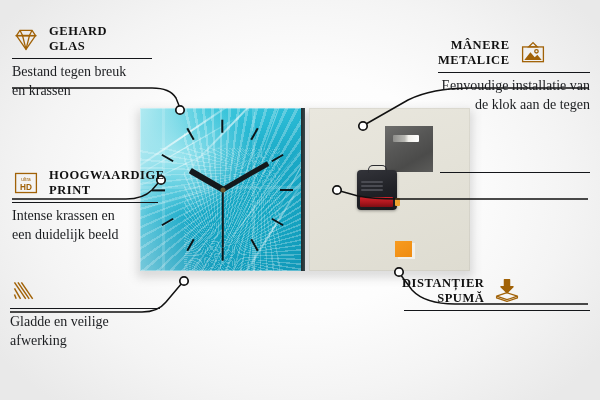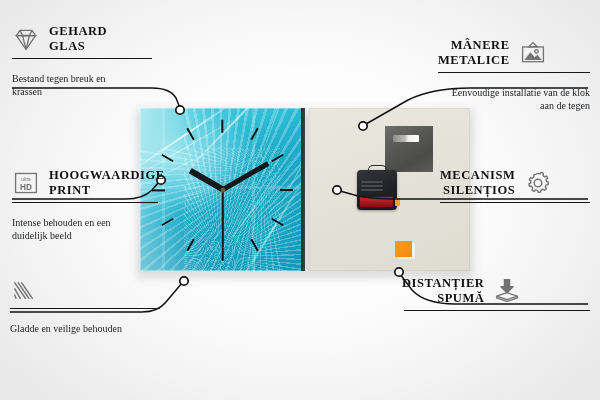--- a/index.html
+++ b/index.html
@@ -88,22 +88,22 @@
   }
 
   
   .callout{position:absolute;}
   .co-head{display:flex;align-items:center;gap:9px;}
   .co-title{
     font-size:12.5px;letter-spacing:.55px;color:#111;line-height:1.18;
     font-weight:700;text-transform:uppercase;
   }
   .co-rule{height:1.4px;background:#14161a;margin-top:4px;}
-  .co-desc{font-size:10px;color:#1b1d20;line-height:1.34;margin-top:13px;}
-  .ico{width:28px;height:26px;flex:0 0 28px;color:#737373;}
+  .co-desc{font-size:14px;color:#1b1d20;line-height:1.34;margin-top:4px;}
+  .ico{width:28px;height:26px;flex:0 0 28px;color:#a16207;}
   .ico svg{display:block;width:100%;height:100%;}
 
   .left .co-head{justify-content:flex-start;}
   .left .co-desc{text-align:left;}
   .right .co-head{}
   .right .co-title{text-align:right;}
   .right .co-desc{text-align:right;}
 
   .c1{left:12px;top:24px;width:150px;}
   .c2{left:12px;top:168px;width:152px;}
@@ -219,39 +219,39 @@
       <span class="ico">
         <svg viewBox="0 0 32 30">
           <rect x="4" y="4" width="24" height="22" fill="none" stroke="currentColor" stroke-width="1.5"></rect>
           <text x="16" y="13" text-anchor="middle" font-family="Liberation Sans, sans-serif" font-size="5.5" fill="currentColor">ultra</text>
           <text x="16" y="23" text-anchor="middle" font-family="Liberation Sans, sans-serif" font-size="9.5" font-weight="bold" fill="currentColor">HD</text>
         </svg>
       </span>
       <span class="co-title"><span>HOOGWAARDIGE</span><br><span>PRINT</span></span>
     </div>
     <div class="co-rule" style="width:146px"></div>
-    <div class="co-desc" style="width:125px">Intense behouden en een duidelijk beeld</div>
+    <div class="co-desc" style="width:125px">Intense krassen en een duidelijk beeld</div>
   </div>
 
   <div class="callout left c3">
     <div class="co-head">
       <span class="ico">
         <svg viewBox="0 0 32 30">
             <g stroke="currentColor" stroke-width="1.7" fill="none">
           <path d="M5 5 L18 24"></path>
               <path d="M9 5 L22 24"></path>
               <path d="M13 5 L26 24"></path>
               <path d="M5 12 L12 24"></path>
               <path d="M5 19 L7 24"></path>
         </g>
           </svg>
       </span>
     </div>
     <div class="co-rule" style="width:150px"></div>
-    <div class="co-desc" style="width:150px">Gladde en veilige behouden</div>
+    <div class="co-desc" style="width:150px">Gladde en veilige afwerking</div>
   </div>
 
   <div class="callout right c4">
     <div class="co-head">
       <span class="co-title"><span>MÂNERE</span><br><span>METALICE</span></span>
       <span class="ico">
         <svg viewBox="0 0 32 30">
             <g fill="none" stroke="currentColor" stroke-width="1.5">
           <path d="M16 3 L11 8 L21 8 Z"></path>
           <rect x="4" y="8" width="24" height="17"></rect>
@@ -259,31 +259,20 @@
           <circle cx="20" cy="13" r="2"></circle>
         </g>
           </svg>
       </span>
     </div>
     <div class="co-rule" style="width:152px;margin-left:auto"></div>
     <div class="co-desc">Eenvoudige installatie van de klok aan de tegen</div>
   </div>
 
   <div class="callout right c5">
-    <div class="co-head">
-      <span class="co-title"><span>MECANISM</span><br><span>SILENȚIOS</span></span>
-      <span class="ico">
-        <svg viewBox="0 0 32 30">
-            <g fill="none" stroke="currentColor" stroke-width="1.6" stroke-linejoin="round">
-          <path d="M16 4 l2.6 .5 1.2-1.9 2.4 1.4 -.4 2.3 2 1.6 2.1-.9 1.2 2.5 -1.7 1.5 .4 2.5 2.2 .6 -.3 2.8 -2.3 .3 -1 2.3 1.3 1.9 -2 2 -2-1.2 -2.3 1 -.4 2.3 -2.8 .2 -.8-2.2 -2.5-.5 -1.6 1.7 -2.3-1.6 .8-2.2 -1.3-2.2 -2.3 .1 -.7-2.7 2.1-1 .2-2.5 -1.9-1.3 1.4-2.4 2.2 .7 1.9-1.7 -.3-2.3 2.7-.8z"></path>
-          <circle cx="16" cy="15" r="4.4"></circle>
-        </g>
-          </svg>
-      </span>
-    </div>
     <div class="co-rule" style="width:150px;margin-left:auto"></div>
   </div>
 
   <div class="callout right c6">
     <div class="co-head">
       <span class="co-title"><span>DISTANȚIER</span><br><span>SPUMĂ</span></span>
       <span class="ico">
         <svg viewBox="0 0 32 30">
             <g fill="none" stroke="currentColor" stroke-width="1.5" stroke-linejoin="round">
           <path d="M13 2 L19 2 L19 10 L23 10 L16 17 L9 10 L13 10 Z" fill="currentColor"></path>

